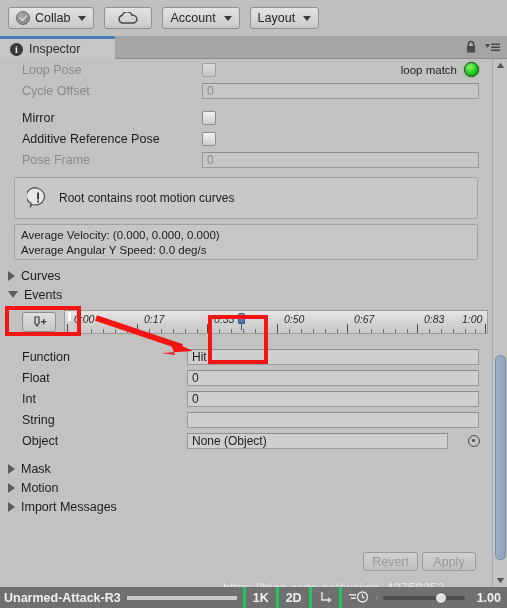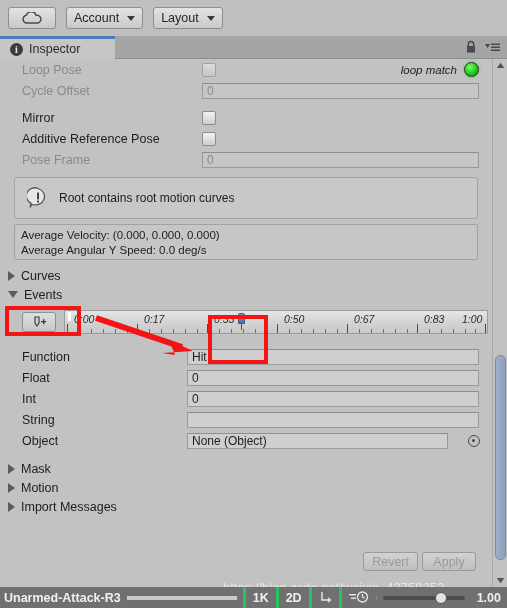--- a/index.html
+++ b/index.html
@@ -138,21 +138,20 @@
     background: linear-gradient(to bottom, #f2f2f2, #cecece);
     border: 1px solid #8d8d8d;
     border-radius: 2px;
   }
   .checkbox.dim { background: linear-gradient(to bottom, #dcdcdc, #c5c5c5); border-color:#a0a0a0; }
   .loop-match {
     margin-left: auto;
     display: flex; align-items: center;
     margin-right: 13px;
     gap: 7px;
-    font-style: italic;
   }
   .loop-match .lm-txt { font-size: 11.5px; color: #1d1d1d; }
   .led {
     width: 15px; height: 15px; border-radius: 50%;
     background: radial-gradient(circle at 38% 32%, #7dff6a, #19c412 60%, #0e8a0b);
     border: 1.5px solid #2d2d2d;
     box-shadow: 0 0 3px rgba(40,220,40,.8);
   }
 
   
@@ -340,20 +339,25 @@
     white-space: nowrap;
     pointer-events: none;
   }
 </style>
 </head>
 <body>
 
 <div id="app">
 
   <div class="toolbar">
+    <div class="tb-btn">
+      <span class="collab-ico"></span>
+      <span class="lbl">Collab</span>
+      <span class="caret"></span>
+    </div>
     <div class="tb-btn cloud-btn">
       <span class="cloud">
         <svg width="22" height="12" viewBox="0 0 22 12">
           <path d="M5,11 A4,4 0 0 1 5.4,3.2 A5,5 0 0 1 15,3.4 A3.5,3.5 0 0 1 17,11 Z" fill="none" stroke="#4a4a4a" stroke-width="1.4" stroke-linejoin="round"></path>
         </svg>
       </span>
     </div>
     <div class="tb-btn">
       <span class="lbl">Account</span>
       <span class="caret"></span>

